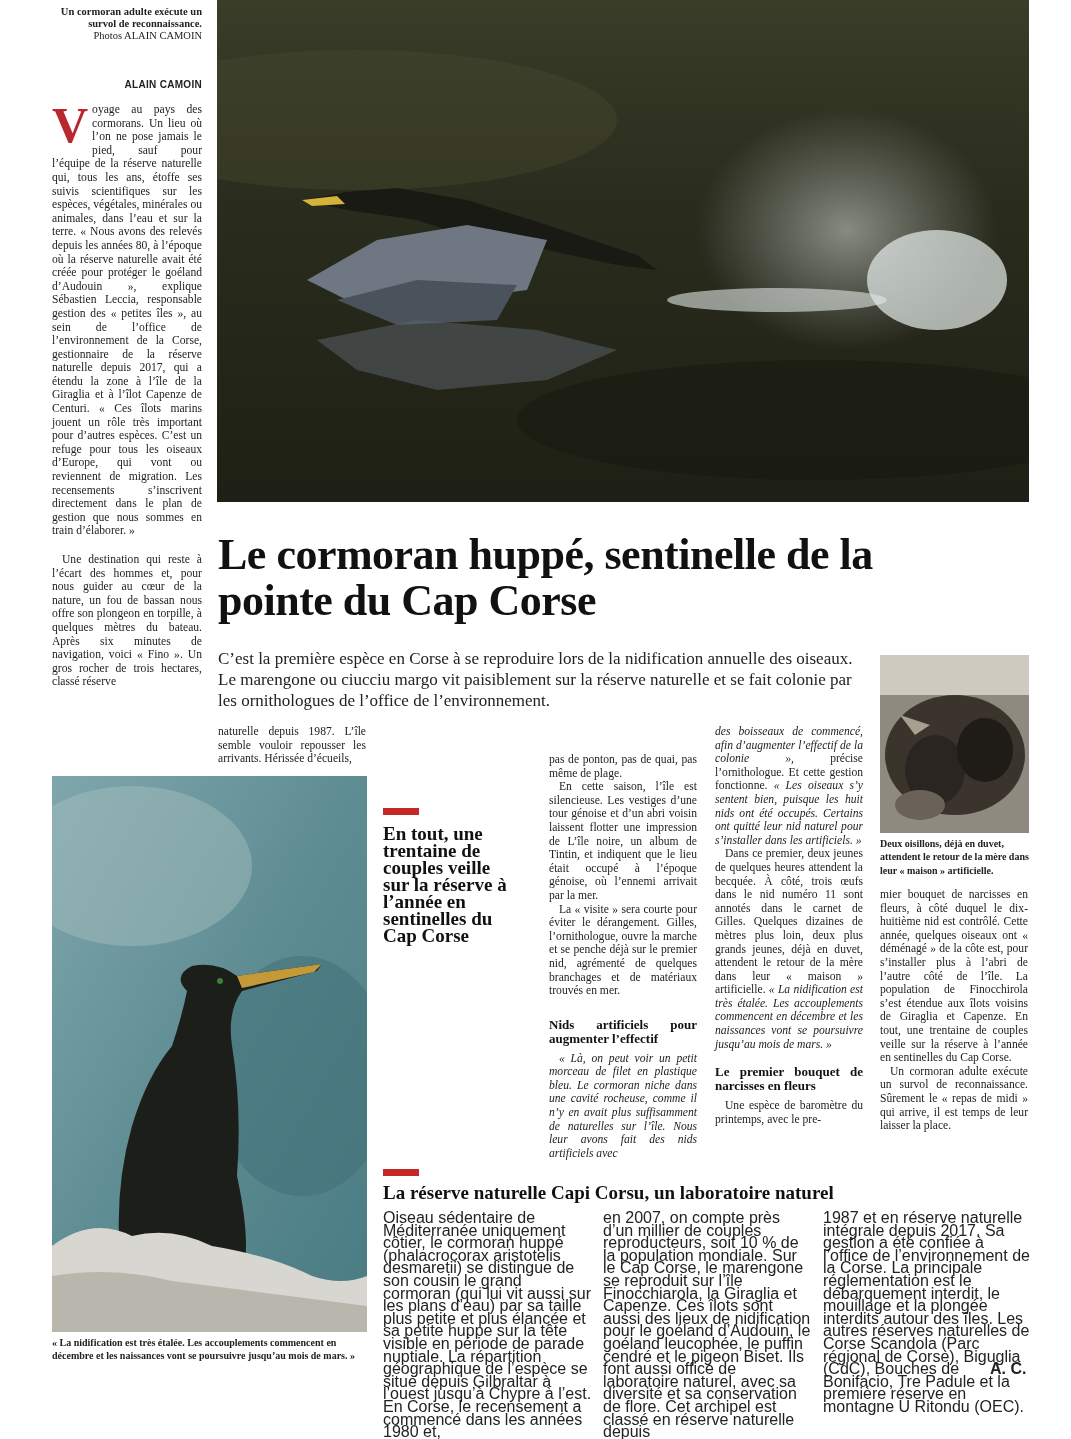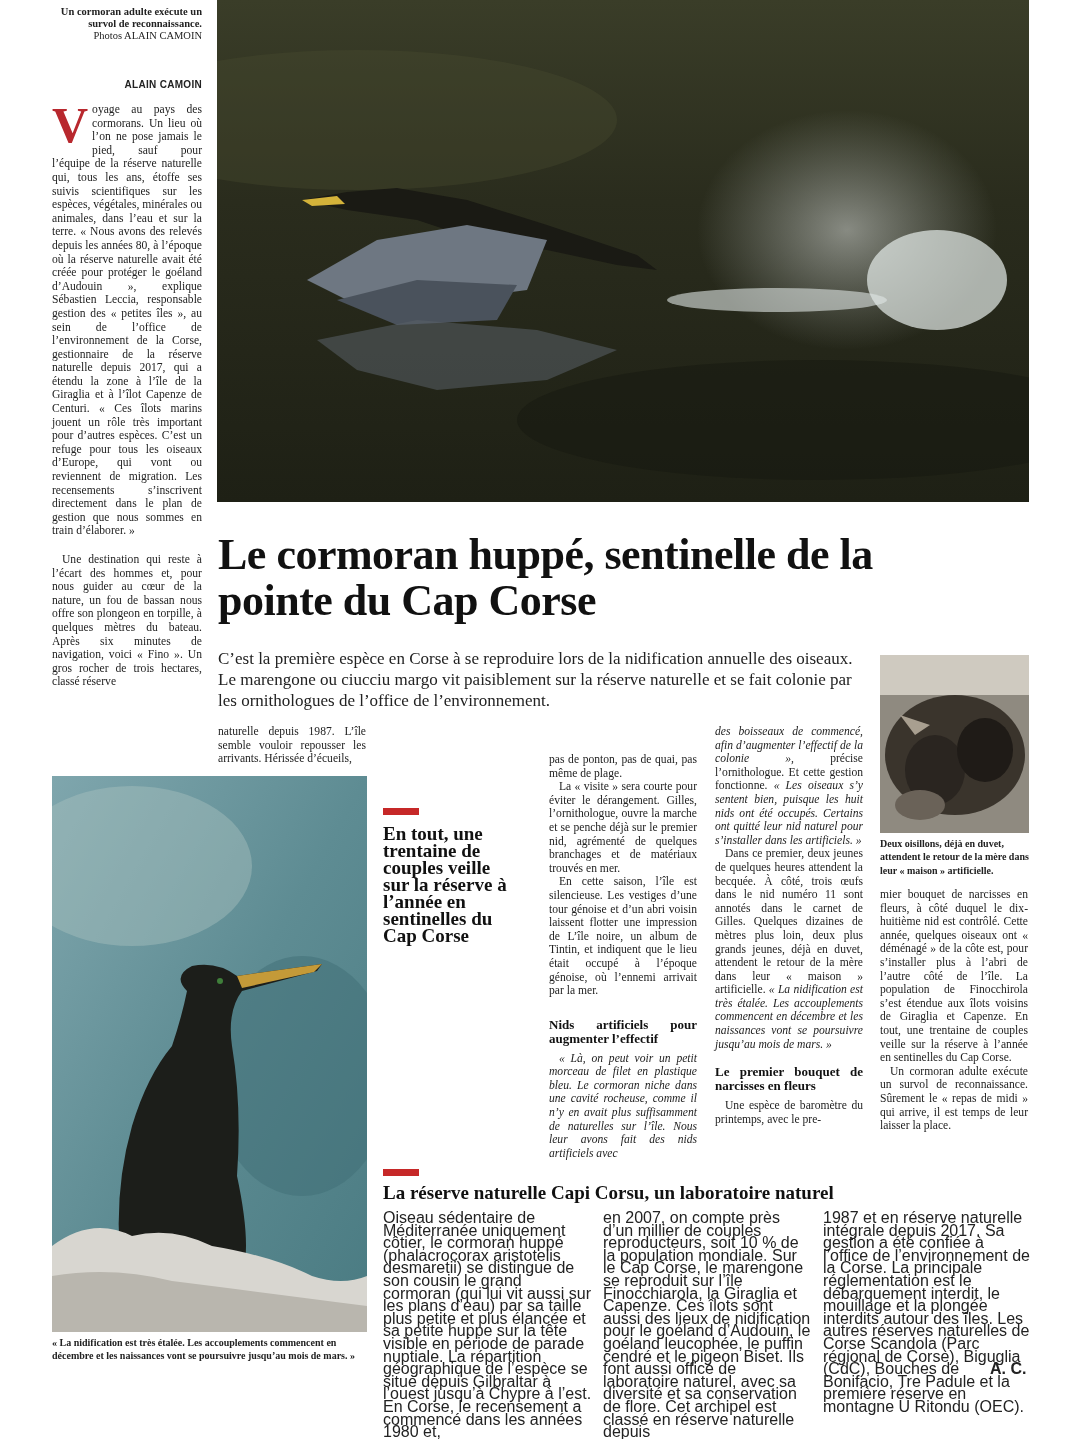--- a/index.html
+++ b/index.html
@@ -104,22 +104,22 @@
 
 <div class="abs caption" style="left:52px; top:1336px; width:315px; font-size:10px; line-height:13px;">« La nidification est très étalée. Les accouplements commencent en décembre et les naissances vont se poursuivre jusqu’au mois de mars. »</div>
 
 <div class="abs" style="left:383px; top:808px; width:130px;">
   <div class="redbar"></div>
   <div class="quote" style="margin-top:10px;">En tout, une trentaine de couples veille sur la réserve à l’année en sentinelles du Cap Corse</div>
 </div>
 
 <div class="abs col" style="left:549px; top:725px; width:148px;margin-top:28px;">
   <p class="noind">pas de ponton, pas de quai, pas même de plage.</p>
+  <p>En cette saison, l’île est silencieuse. Les vestiges d’une tour génoise et d’un abri voisin laissent flotter une impression de L’île noire, un album de Tintin, et indiquent que le lieu était occupé à l’époque génoise, où l’ennemi arrivait par la mer.</p>
   <p>La « visite » sera courte pour éviter le dérangement. Gilles, l’ornithologue, ouvre la marche et se penche déjà sur le premier nid, agrémenté de quelques branchages et de matériaux trouvés en mer.</p>
-  <p>En cette saison, l’île est silencieuse. Les vestiges d’une tour génoise et d’un abri voisin laissent flotter une impression de L’île noire, un album de Tintin, et indiquent que le lieu était occupé à l’époque génoise, où l’ennemi arrivait par la mer.</p>
   <div class="subhead" style="margin-top:20px;">Nids artificiels pour augmenter l’effectif</div>
   <p style="font-style:italic;">« Là, on peut voir un petit morceau de filet en plastique bleu. Le cormoran niche dans une cavité rocheuse, comme il n’y en avait plus suffisamment de naturelles sur l’île. Nous leur avons fait des nids artificiels avec</p>
 </div>
 
 <div class="abs col" style="left:715px; top:725px; width:148px;">
   <p class="noind"><i>des boisseaux de commencé, afin d’augmenter l’effectif de la colonie »,</i> <span>précise l’ornithologue. Et cette gestion fonctionne.</span> <i>« Les oiseaux s’y sentent bien, puisque les huit nids ont été occupés. Certains ont quitté leur nid naturel pour s’installer dans les artificiels. »</i></p>
   <p><span>Dans ce premier, deux jeunes de quelques heures attendent la becquée. À côté, trois œufs dans le nid numéro 11 sont annotés dans le carnet de Gilles. Quelques dizaines de mètres plus loin, deux plus grands jeunes, déjà en duvet, attendent le retour de la mère dans leur « maison » artificielle.</span> <i>« La nidification est très étalée. Les accouplements commencent en décembre et les naissances vont se poursuivre jusqu’au mois de mars. »</i></p>
   <div class="subhead" style="margin-top:14px;">Le premier bouquet de narcisses en fleurs</div>
   <p>Une espèce de baromètre du printemps, avec le pre-</p>
 </div>

